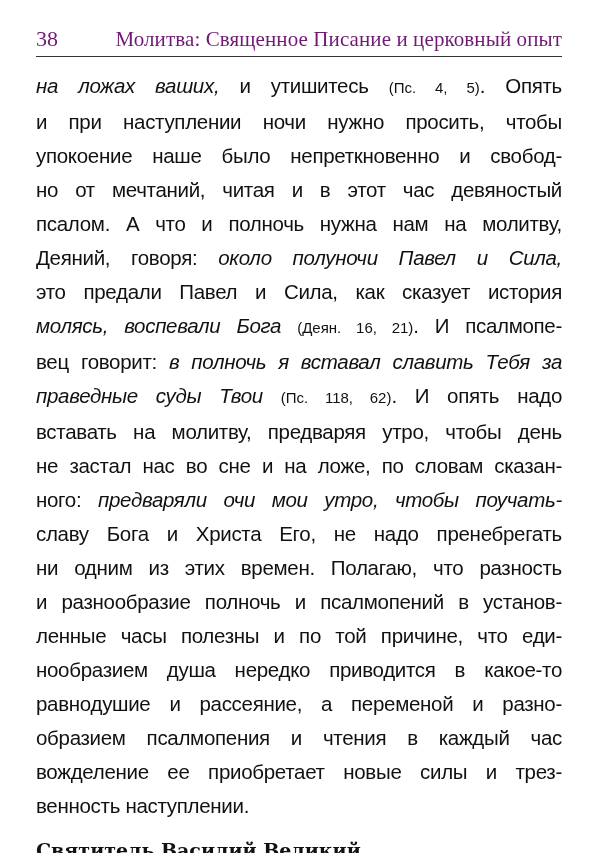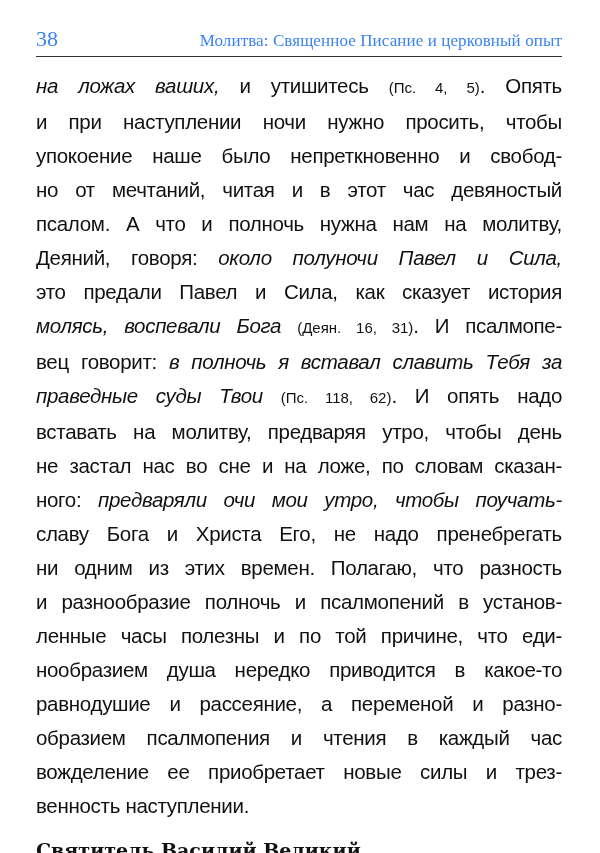--- a/index.html
+++ b/index.html
@@ -1,24 +1,24 @@
 <!DOCTYPE html>
 <html><head>
   <meta charset="utf-8">
   <style>
     html, body { margin: 0; padding: 0; background: #ffffff; }
     body { width: 600px; height: 853px; overflow: hidden; position: relative; color: #111; }
     .page { position: absolute; left: 36px; top: 22px; width: 526px; }
     .running-head {
       display: flex; justify-content: space-between; align-items: baseline;
-      font-family: "Liberation Serif", serif; color: #3b82f6;
+      font-family: "Liberation Serif", serif; color: #701a75;
       height: 28px; padding-top: 4px;
     }
     .page-number { font-size: 22px; }
-    .head-title { font-size: 17px; letter-spacing: 0.1px; }
+    .head-title { font-size: 21px; letter-spacing: 0.1px; }
     .rule { border-top: 1.5px solid #333; margin-top: 2px; }
     .body-text {
       margin-top: 12px;
       font-family: Liberation Sans, sans-serif;
       font-size: 20.5px;
       line-height: 34px;
       text-align: justify;
       letter-spacing: -0.3px;
     }
     .line { display: block; white-space: nowrap; text-align: justify; text-align-last: justify; }
@@ -43,21 +43,21 @@
 
   <div class="body-text">
     <div id="para-0">
         <span class="line"><em>на ложах ваших,</em><span> и утишитесь </span><span class="ref">(Пс. 4, 5)</span><span>. Опять</span></span>
         <span class="line"><span>и при наступлении ночи нужно просить, чтобы</span></span>
         <span class="line"><span>упокоение наше было непреткновенно и свобод-</span></span>
         <span class="line"><span>но от мечтаний, читая и в этот час девяностый</span></span>
         <span class="line"><span>псалом. А что и полночь нужна нам на молитву,</span></span>
         <span class="line"><span>Деяний, говоря: </span><em>около полуночи Павел и Сила,</em></span>
         <span class="line"><span>это предали Павел и Сила, как сказует история</span></span>
-        <span class="line"><em>молясь, воспевали Бога</em><span> </span><span class="ref">(Деян. 16, 31)</span><span>. И псалмопе-</span></span>
+        <span class="line"><em>молясь, воспевали Бога</em><span> </span><span class="ref">(Деян. 16, 21)</span><span>. И псалмопе-</span></span>
         <span class="line"><span>вец говорит: </span><em>в полночь я вставал славить Тебя за</em></span>
         <span class="line"><em>праведные суды Твои</em><span> </span><span class="ref">(Пс. 118, 62)</span><span>. И опять надо</span></span>
         <span class="line"><span>вставать на молитву, предваряя утро, чтобы день</span></span>
         <span class="line"><span>не застал нас во сне и на ложе, по словам сказан-</span></span>
         <span class="line"><span>ного: </span><em>предваряли очи мои утро, чтобы поучать-</em></span>
       </div>
     <div id="para-1">
         <span class="line"><span>славу Бога и Христа Его, не надо пренебрегать</span></span>
         <span class="line"><span>ни одним из этих времен. Полагаю, что разность</span></span>
         <span class="line"><span>и разнообразие полночь и псалмопений в установ-</span></span>

